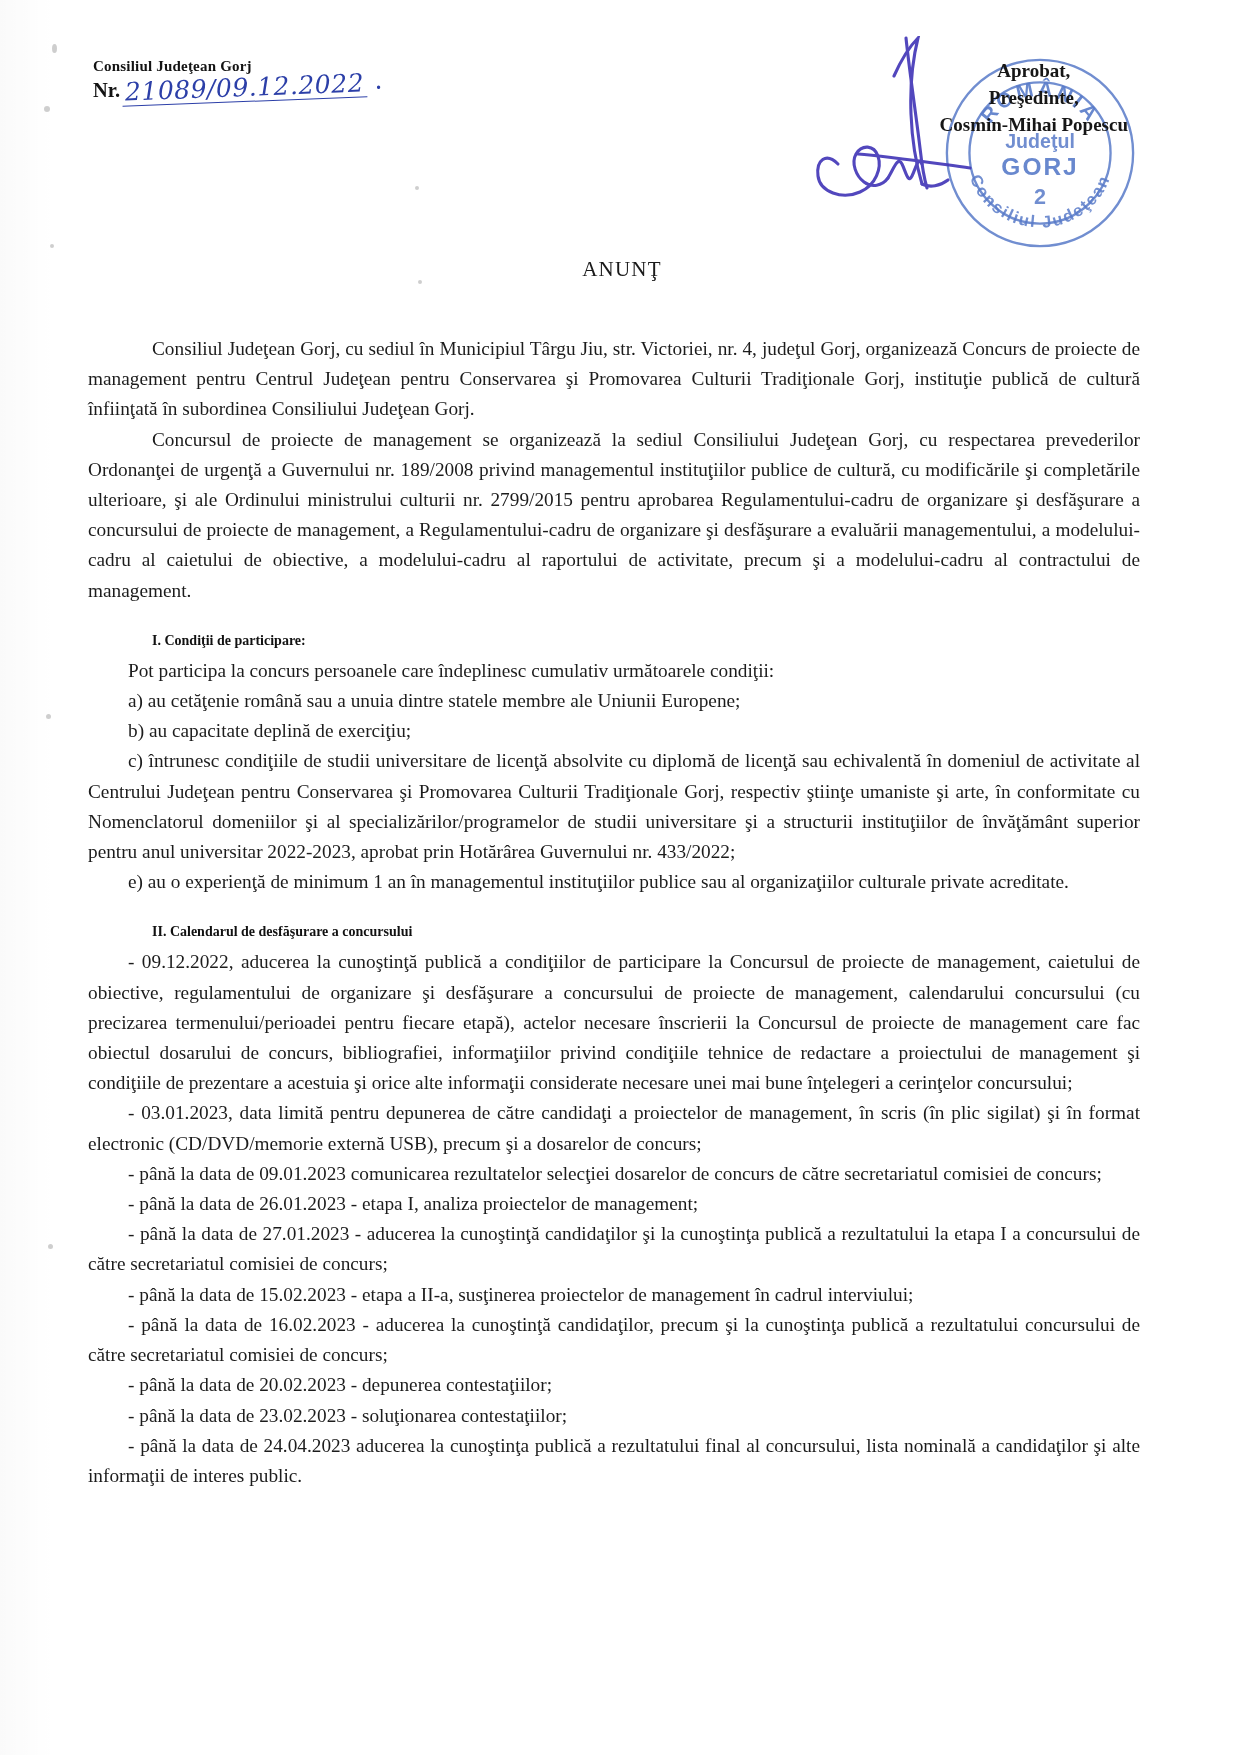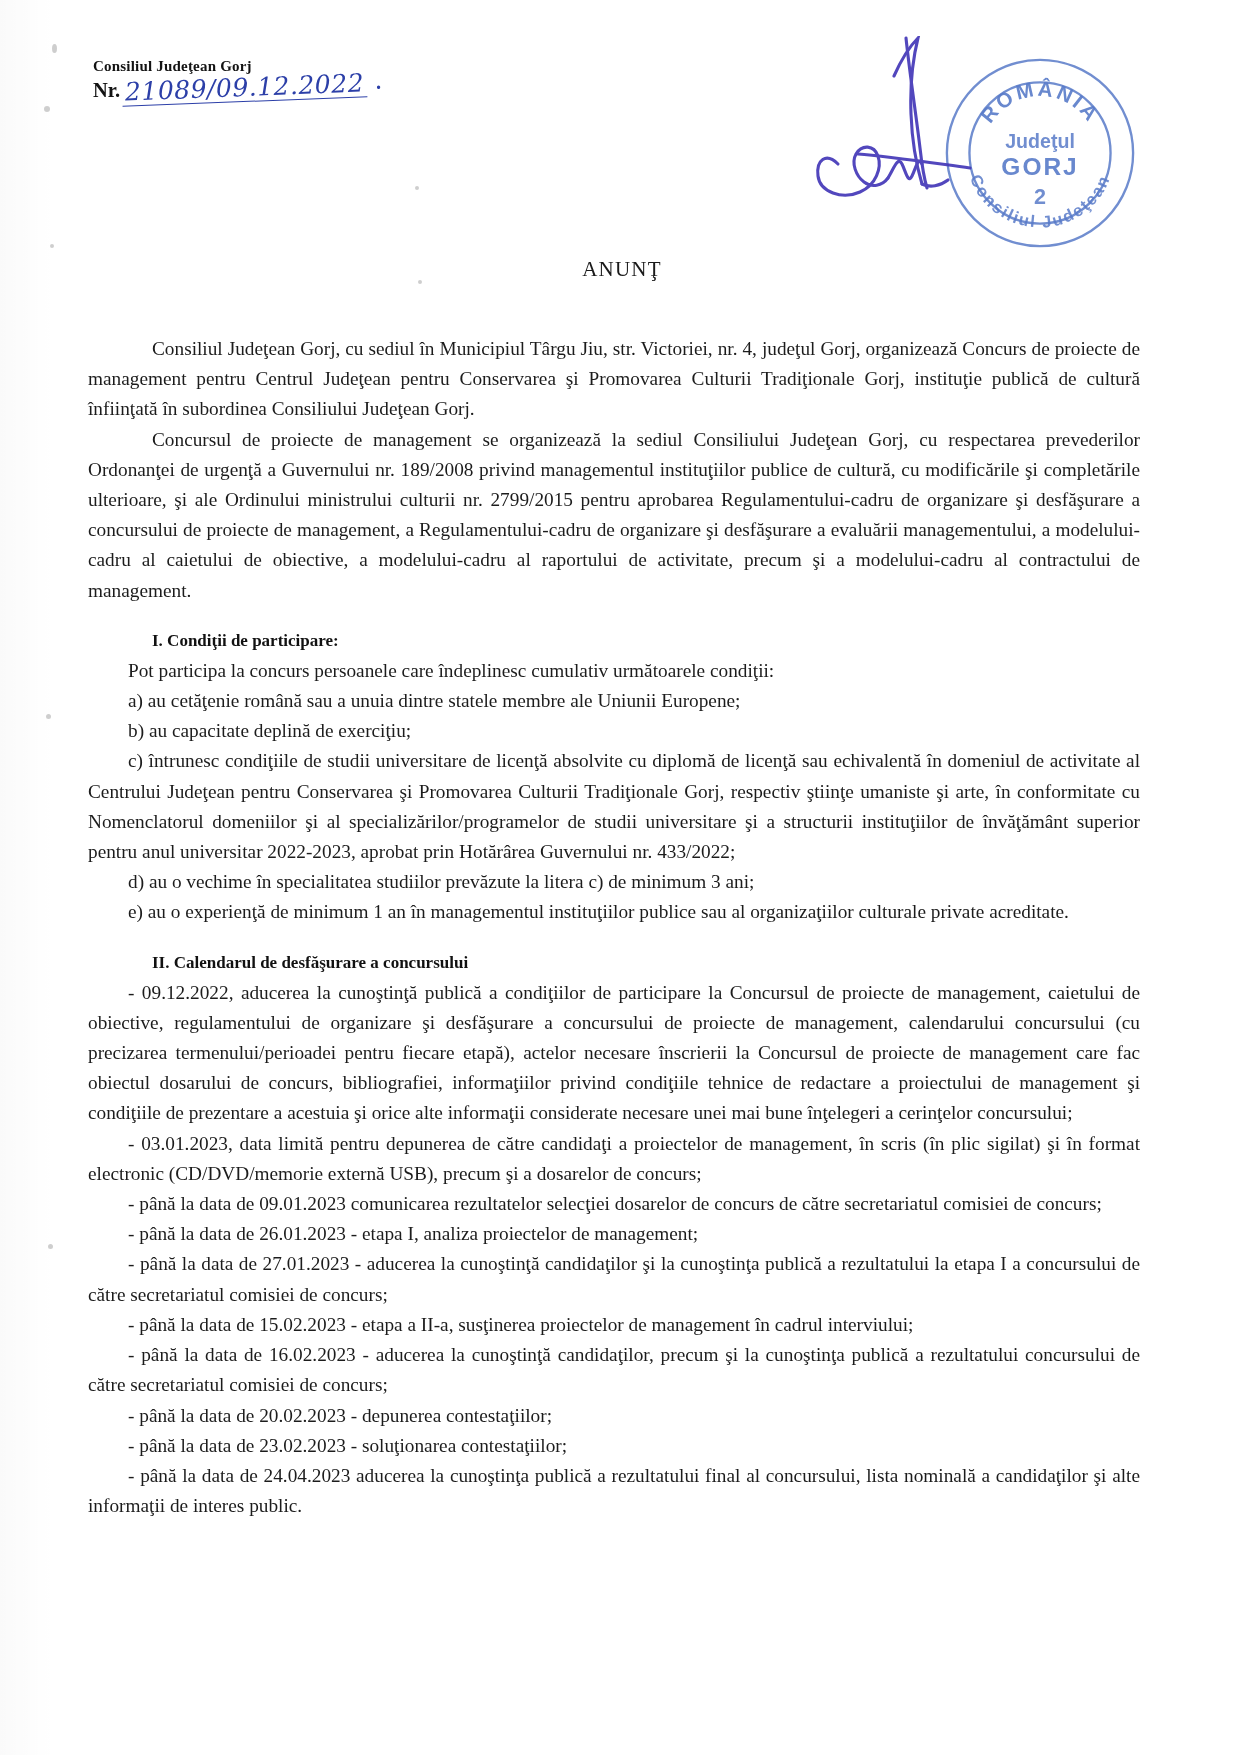--- a/index.html
+++ b/index.html
@@ -138,21 +138,21 @@
     font-size: 19.3px;
     line-height: 30.2px;
     text-align: justify;
     text-justify: inter-word;
     color: #1c1c1c;
     text-indent: 64px;
   }
   p.par.item { text-indent: 40px; }
 
   h2.sect {
-    font-size: 17px;
+    font-size: 14px;
     font-weight: bold;
     color: #111;
     margin: 20px 0 0 0;
     text-indent: 64px;
     line-height: 30px;
   }
 </style>
 </head>
 <body>
 
@@ -175,20 +175,25 @@
         <div class="org">Consiliul Judeţean Gorj</div>
         <div class="nr-line">
           <span class="nr-label">Nr.</span>
           <span class="hand">
             <span>21089</span><span>/</span><span>09.12.2022</span>
           </span>
           <span class="hand-dot">·</span>
         </div>
       </div>
 
+      <div class="approval">
+        <div>Aprobat,</div>
+        <div>Preşedinte,</div>
+        <div>Cosmin-Mihai Popescu</div>
+      </div>
 
       <svg class="stamp" viewBox="0 0 200 200">
         <g fill="none" stroke="#4a6fc4" stroke-width="2.4" opacity="0.85">
           <circle cx="100" cy="100" r="95"></circle>
           <circle cx="100" cy="100" r="72"></circle>
         </g>
         <path id="stamp-top-arc" d="M 100,100 m -58,0 a 58,58 0 0 1 116,0" fill="none"></path>
         <path id="stamp-bot-arc" d="M 100,100 m -76,0 a 76,76 0 0 0 152,0" fill="none"></path>
         <text font-family="Liberation Sans, sans-serif" font-size="21" font-weight="bold" fill="#4a6fc4" letter-spacing="3" opacity="0.9">
           <textPath href="#stamp-top-arc" startOffset="50%" text-anchor="middle">ROMÂNIA</textPath>
@@ -217,21 +222,20 @@
     <h1 class="doc-title">ANUNŢ</h1>
 
     <p class="par">Consiliul Judeţean Gorj, cu sediul în Municipiul Târgu Jiu, str. Victoriei, nr. 4, judeţul Gorj, organizează Concurs de proiecte de management pentru Centrul Judeţean pentru Conservarea şi Promovarea Culturii Tradiţionale Gorj, instituţie publică de cultură înfiinţată în subordinea Consiliului Judeţean Gorj.</p>
     <p class="par">Concursul de proiecte de management se organizează la sediul Consiliului Judeţean Gorj, cu respectarea prevederilor Ordonanţei de urgenţă a Guvernului nr. 189/2008 privind managementul instituţiilor publice de cultură, cu modificările şi completările ulterioare, şi ale Ordinului ministrului culturii nr. 2799/2015 pentru aprobarea Regulamentului-cadru de organizare şi desfăşurare a concursului de proiecte de management, a Regulamentului-cadru de organizare şi desfăşurare a evaluării managementului, a modelului-cadru al caietului de obiective, a modelului-cadru al raportului de activitate, precum şi a modelului-cadru al contractului de management.</p>
 
     <h2 class="sect">I.  Condiţii de participare:</h2>
     <p class="par item">Pot participa la concurs persoanele care îndeplinesc cumulativ următoarele condiţii:</p>
     <p class="par item">a) au cetăţenie română sau a unuia dintre statele membre ale Uniunii Europene;</p>
     <p class="par item">b) au capacitate deplină de exerciţiu;</p>
     <p class="par item">c) întrunesc condiţiile de studii universitare de licenţă absolvite cu diplomă de licenţă sau echivalentă în domeniul de activitate al Centrului Judeţean pentru Conservarea şi Promovarea Culturii Tradiţionale Gorj, respectiv ştiinţe umaniste şi arte, în conformitate cu Nomenclatorul domeniilor şi al specializărilor/programelor de studii universitare şi a structurii instituţiilor de învăţământ superior pentru anul universitar 2022-2023, aprobat prin Hotărârea Guvernului nr. 433/2022;</p>
-    <p class="par item">d) au o vechime în specialitatea studiilor prevăzute la litera c) de minimum 3 ani;</p>
     <p class="par item">e) au o experienţă de minimum 1 an în managementul instituţiilor publice sau al organizaţiilor culturale private acreditate.</p>
 
     <h2 class="sect">II. Calendarul de desfăşurare a concursului</h2>
     <p class="par item">- 09.12.2022, aducerea la cunoştinţă publică a condiţiilor de participare la Concursul de proiecte de management, caietului de obiective, regulamentului de organizare şi desfăşurare a concursului de proiecte de management, calendarului concursului (cu precizarea termenului/perioadei pentru fiecare etapă), actelor necesare înscrierii la Concursul de proiecte de management care fac obiectul dosarului de concurs, bibliografiei, informaţiilor privind condiţiile tehnice de redactare a proiectului de management şi condiţiile de prezentare a acestuia şi orice alte informaţii considerate necesare unei mai bune înţelegeri a cerinţelor concursului;</p>
     <p class="par item">- 03.01.2023, data limită pentru depunerea de către candidaţi a proiectelor de management, în scris (în plic sigilat) şi în format electronic (CD/DVD/memorie externă USB), precum şi a dosarelor de concurs;</p>
     <p class="par item">- până la data de 09.01.2023 comunicarea rezultatelor selecţiei dosarelor de concurs de către secretariatul comisiei de concurs;</p>
     <p class="par item">- până la data de 26.01.2023 -  etapa I, analiza proiectelor de management;</p>
     <p class="par item">- până la data de 27.01.2023 - aducerea la cunoştinţă candidaţilor şi la cunoştinţa publică a rezultatului la etapa I a concursului de către secretariatul comisiei de concurs;</p>
     <p class="par item">- până la data de 15.02.2023 - etapa a II-a, susţinerea proiectelor de management în cadrul interviului;</p>
     <p class="par item">- până la data de 16.02.2023 - aducerea la cunoştinţă candidaţilor, precum şi la cunoştinţa publică a rezultatului concursului de către secretariatul comisiei de concurs;</p>

